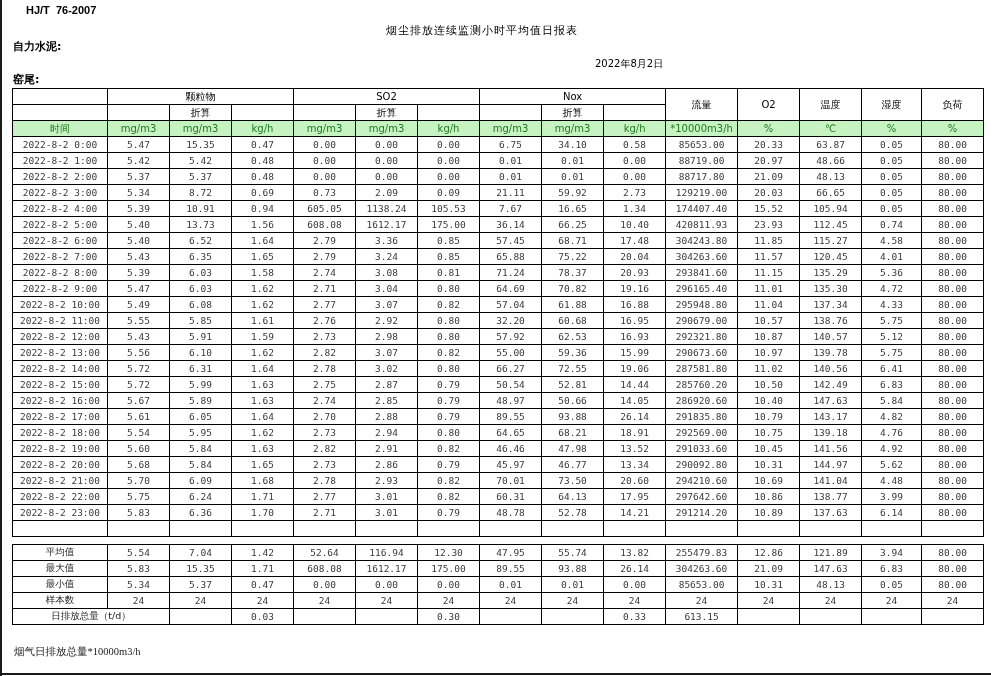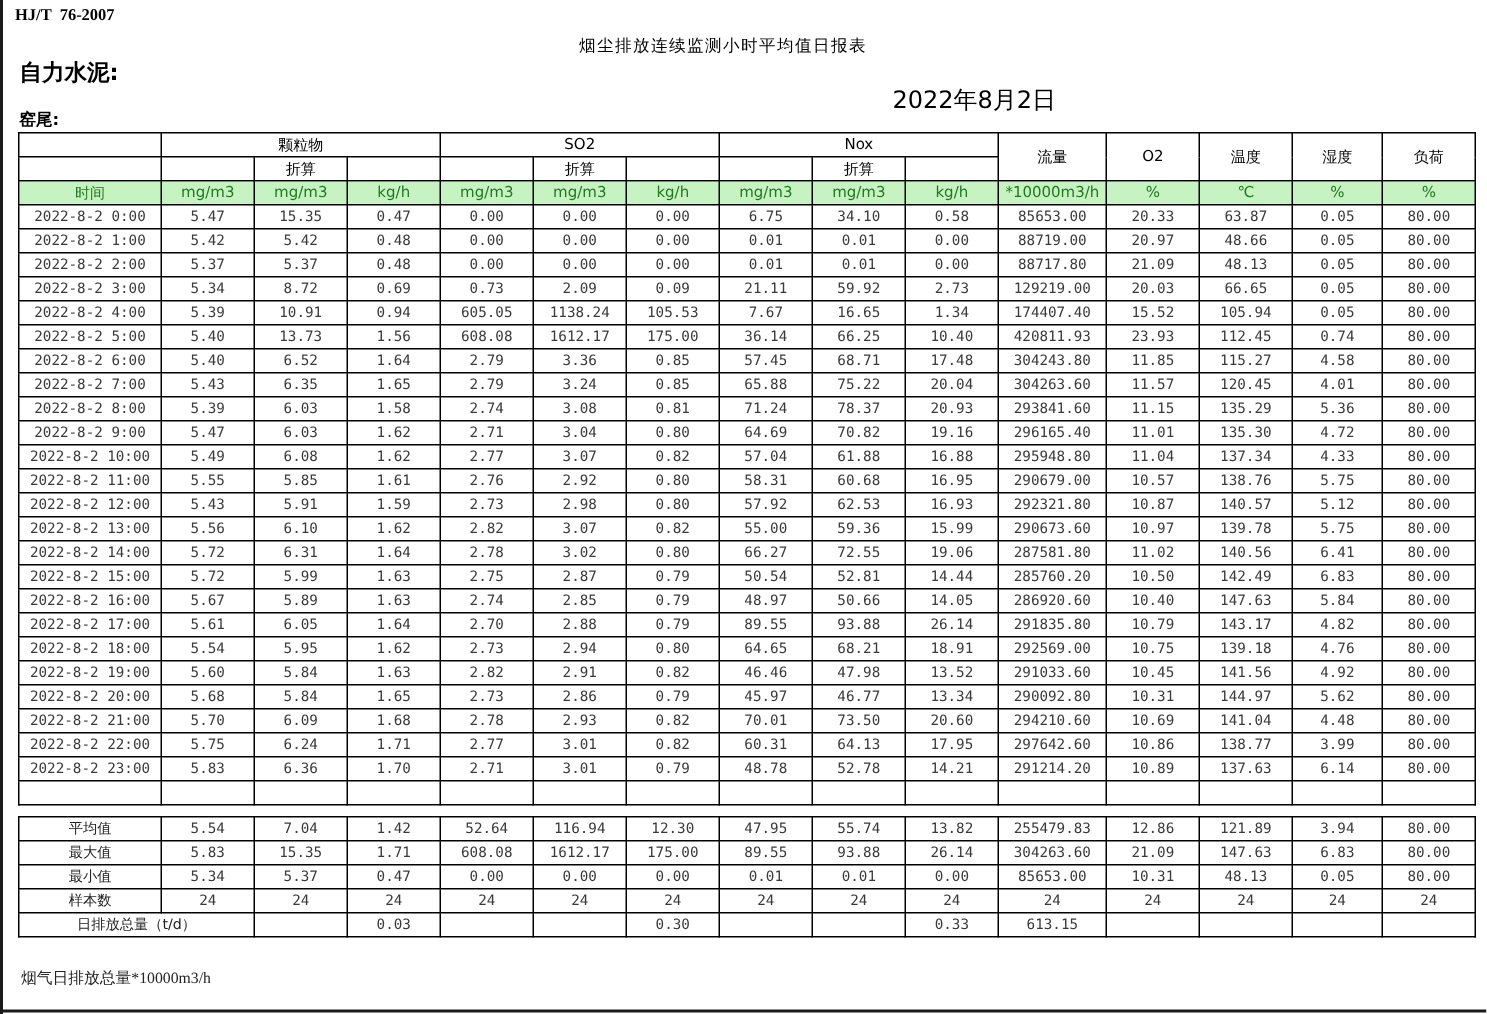--- a/index.html
+++ b/index.html
@@ -5,30 +5,30 @@
   :root{ --green-bg:#c7f2c2; --green-text:#1f7a1f; --ink:#000; --num:#3a3a3a; }
   html,body{margin:0;padding:0;}
   body{
     width:991px;height:676px;background:#ffffff;position:relative;overflow:hidden;
     font-family:"DejaVu Sans", sans-serif;color:#000;
   }
   .edge-left{position:absolute;left:0;top:0;width:2px;height:676px;background:#1a1a1a;}
   .edge-bottom{position:absolute;left:0;top:673px;width:991px;height:2px;background:#1a1a1a;}
 
   .standard{
-    position:absolute;top:4px;left:10px;font-weight:bold;font-size:11px;
-    font-family:Liberation Serif, serif;white-space:pre;
+    position:absolute;top:4px;left:26px;font-weight:bold;font-size:11px;
+    font-family:Liberation Sans, sans-serif;white-space:pre;
   }
   .title{
     position:absolute;top:23px;left:12px;width:940px;text-align:center;
     font-weight:normal;font-size:11px;letter-spacing:1px;
   }
-  .company{position:absolute;top:39px;left:13px;font-weight:bold;font-size:15px;}
+  .company{position:absolute;top:39px;left:13px;font-weight:bold;font-size:11px;}
   .site{position:absolute;top:57px;left:13px;font-weight:bold;font-size:11px;margin-top:15px;}
-  .date{position:absolute;top:57px;left:595px;font-size:16px;}
+  .date{position:absolute;top:57px;left:595px;font-size:10px;}
 
   table.report{
     position:absolute;top:88px;left:12px;width:971px;
     border-collapse:collapse;table-layout:fixed;
     font-family:"DejaVu Sans Mono", monospace;font-size:9.5px;color:var(--num);
   }
   table.report td{
     border:1px solid var(--ink);text-align:center;vertical-align:middle;
     padding:0;height:15px;overflow:hidden;white-space:nowrap;
   }
@@ -308,21 +308,21 @@
         <td>80.00</td>
       </tr>
       <tr>
         <td>2022-8-2 11:00</td>
         <td>5.55</td>
         <td>5.85</td>
         <td>1.61</td>
         <td>2.76</td>
         <td>2.92</td>
         <td>0.80</td>
-        <td>58.31</td>
+        <td>32.20</td>
         <td>60.68</td>
         <td>16.95</td>
         <td>290679.00</td>
         <td>10.57</td>
         <td>138.76</td>
         <td>5.75</td>
         <td>80.00</td>
       </tr>
       <tr>
         <td>2022-8-2 12:00</td>

